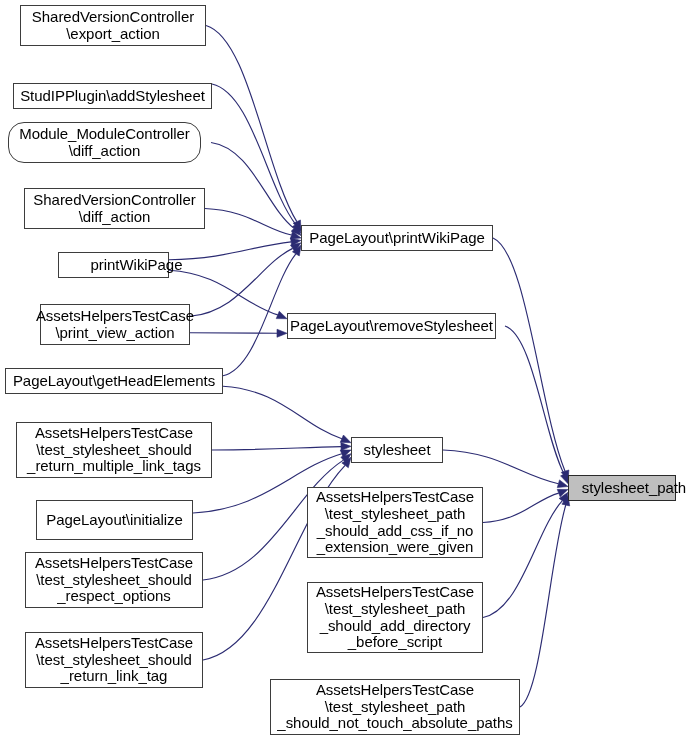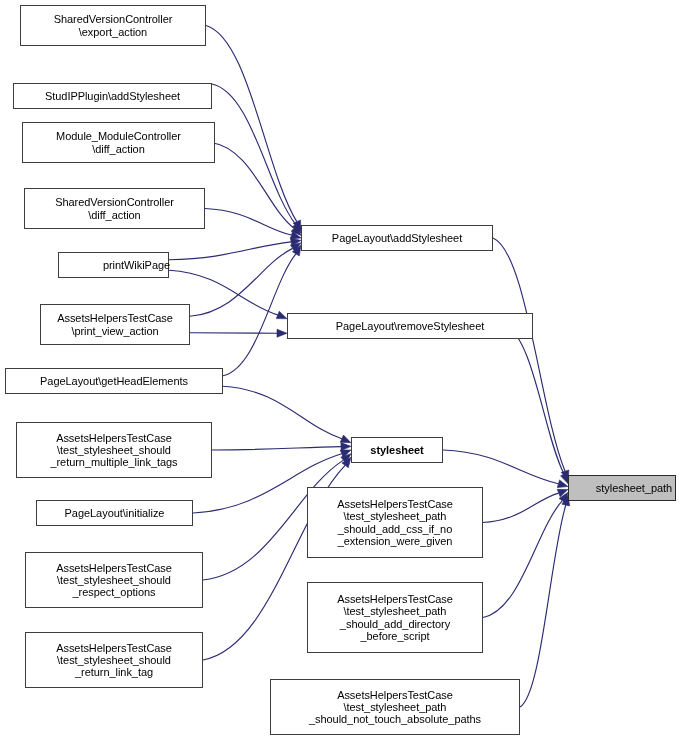--- a/index.html
+++ b/index.html
@@ -36,21 +36,21 @@
     position: absolute;
     box-sizing: border-box;
     border: 1.2px solid #3d3d3d;
     background: #ffffff;
     color: #000000;
     display: flex;
     align-items: center;
     justify-content: center;
     text-align: center;
     line-height: 1.12;
-    font-size: 11px;
+    font-size: 15px;
     white-space: pre;
     letter-spacing: -0.05px;
     z-index: 2;
   }
   .node.target {
     background: #bfbfbf;
     border-color: #2a2a2a;
   }
 </style>
 </head>
@@ -96,41 +96,41 @@
       <polygon class="edge-head" points="568,489.456 560.1288700997782,496.80755181535403 557.2301805444229,489.3511720730345"></polygon>
       <path class="edge-path" d="M483,617.5 C521.25,609.99208 535.7,529.9076 562.3809579767726,500.6400231347116"></path>
       <polygon class="edge-head" points="568,492.368 565.6897672306573,502.88763994400256 559.072148722888,498.39240632542067"></polygon>
       <path class="edge-path" d="M520,707 C541.6,694.2968 549.76,558.796 565.7889657318458,505.0325036511168"></path>
       <polygon class="edge-head" points="568,495.28 569.6899671922926,505.9169173583785 561.887964271399,504.14808994385515"></polygon>
     </svg>
   <div id="nodes-layer">
       <div class="node" style="left: 20px; top: 5px; width: 186px; height: 41px;">SharedVersionController
 \export_action</div>
       <div class="node" style="left: 13px; top: 71px; width: 199px; height: 26px; margin-top: 12px;">StudIPPlugin\addStylesheet</div>
-      <div class="node" style="left: 22px; top: 122px; width: 193px; height: 41px;">Module_ModuleController
+      <div class="node" style="left: 8px; top: 122px; width: 193px; height: 41px; border-radius: 16px;">Module_ModuleController
 \diff_action</div>
       <div class="node" style="left: 24px; top: 188px; width: 181px; height: 41px;">SharedVersionController
 \diff_action</div>
       <div class="node" style="left: 58px; top: 252px; width: 111px; height: 26px; padding-left: 46px;">printWikiPage</div>
       <div class="node" style="left: 40px; top: 304px; width: 150px; height: 41px;">AssetsHelpersTestCase
 \print_view_action</div>
       <div class="node" style="left: 5px; top: 368px; width: 218px; height: 26px;">PageLayout\getHeadElements</div>
       <div class="node" style="left: 16px; top: 422px; width: 196px; height: 56px;">AssetsHelpersTestCase
 \test_stylesheet_should
 _return_multiple_link_tags</div>
-      <div class="node" style="left: 36px; top: 500px; width: 157px; height: 26px;">PageLayout\initialize</div>
+      <div class="node" style="left: 36px; top: 500px; width: 157px; height: 40px;">PageLayout\initialize</div>
       <div class="node" style="left: 25px; top: 552px; width: 178px; height: 56px;">AssetsHelpersTestCase
 \test_stylesheet_should
 _respect_options</div>
       <div class="node" style="left: 25px; top: 632px; width: 178px; height: 56px;">AssetsHelpersTestCase
 \test_stylesheet_should
 _return_link_tag</div>
-      <div class="node" style="left: 301px; top: 225px; width: 192px; height: 26px;">PageLayout\addStylesheet</div>
-      <div class="node" style="left: 287px; top: 313px; width: 246px; height: 26px;">PageLayout\removeStylesheet</div>
-      <div class="node" style="left: 351px; top: 437px; width: 92px; height: 26px; font-weight: bold;">stylesheet</div>
+      <div class="node" style="left: 301px; top: 225px; width: 192px; height: 26px;">PageLayout\printWikiPage</div>
+      <div class="node" style="left: 287px; top: 313px; width: 209px; height: 26px;">PageLayout\removeStylesheet</div>
+      <div class="node" style="left: 351px; top: 437px; width: 92px; height: 26px;">stylesheet</div>
       <div class="node" style="left: 307px; top: 487px; width: 176px; height: 71px;">AssetsHelpersTestCase
 \test_stylesheet_path
 _should_add_css_if_no
 _extension_were_given</div>
       <div class="node" style="left: 307px; top: 582px; width: 176px; height: 71px;">AssetsHelpersTestCase
 \test_stylesheet_path
 _should_add_directory
 _before_script</div>
       <div class="node" style="left: 270px; top: 679px; width: 250px; height: 56px;">AssetsHelpersTestCase
 \test_stylesheet_path

